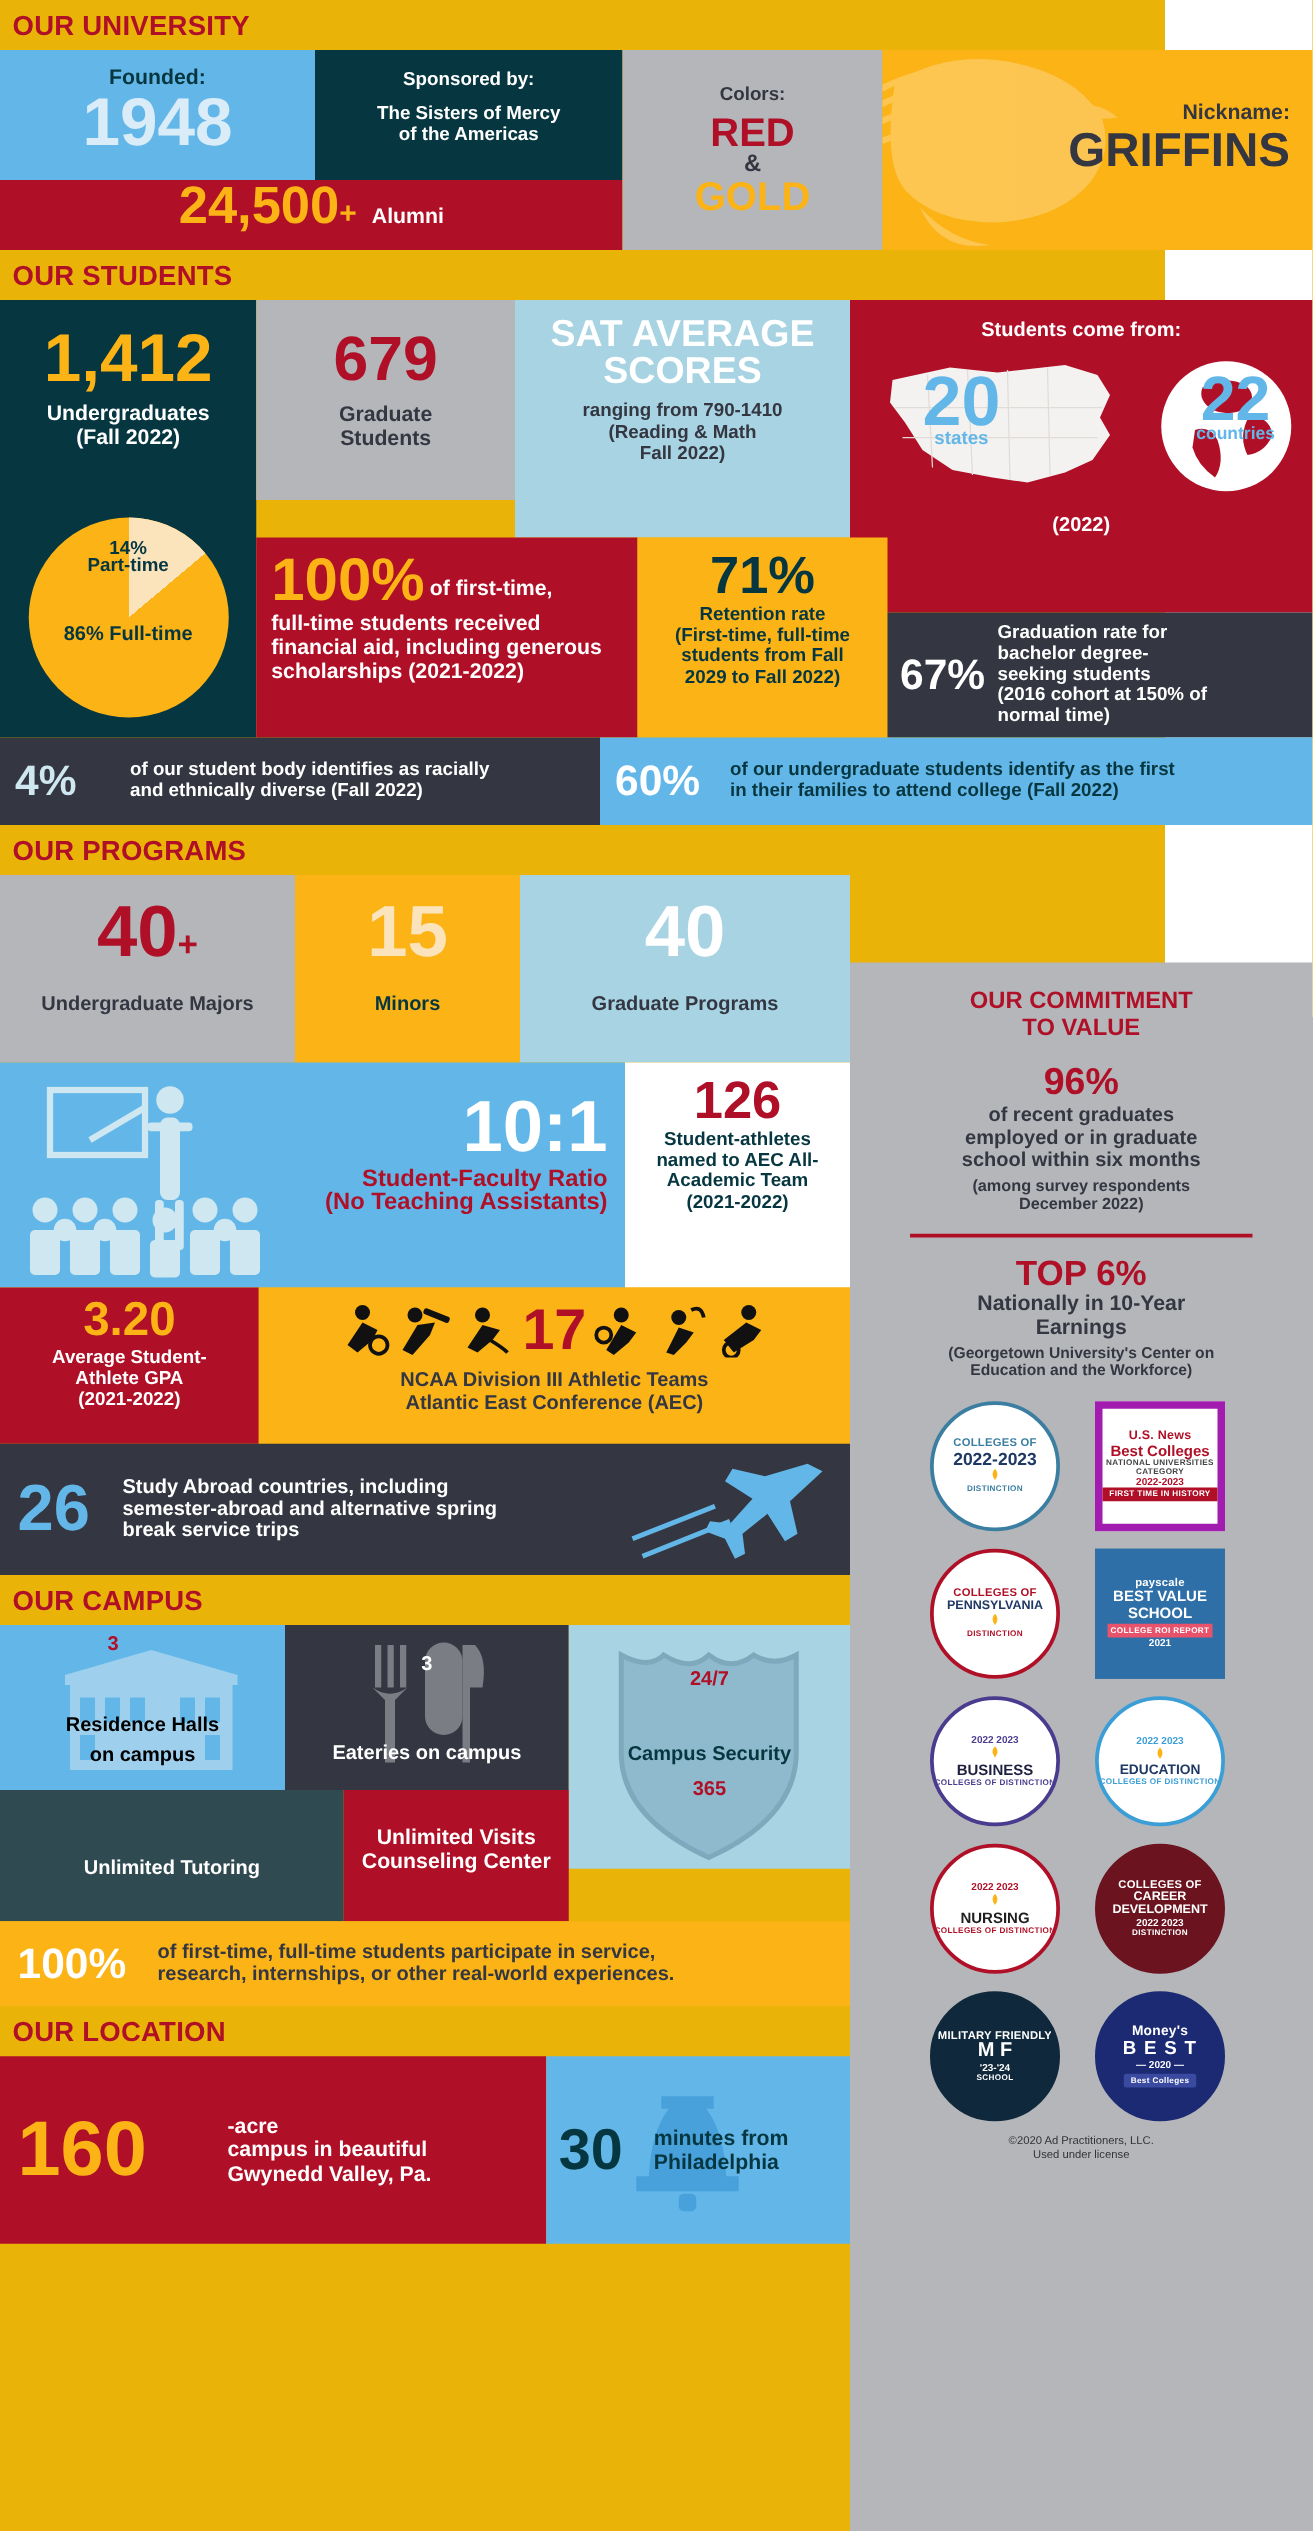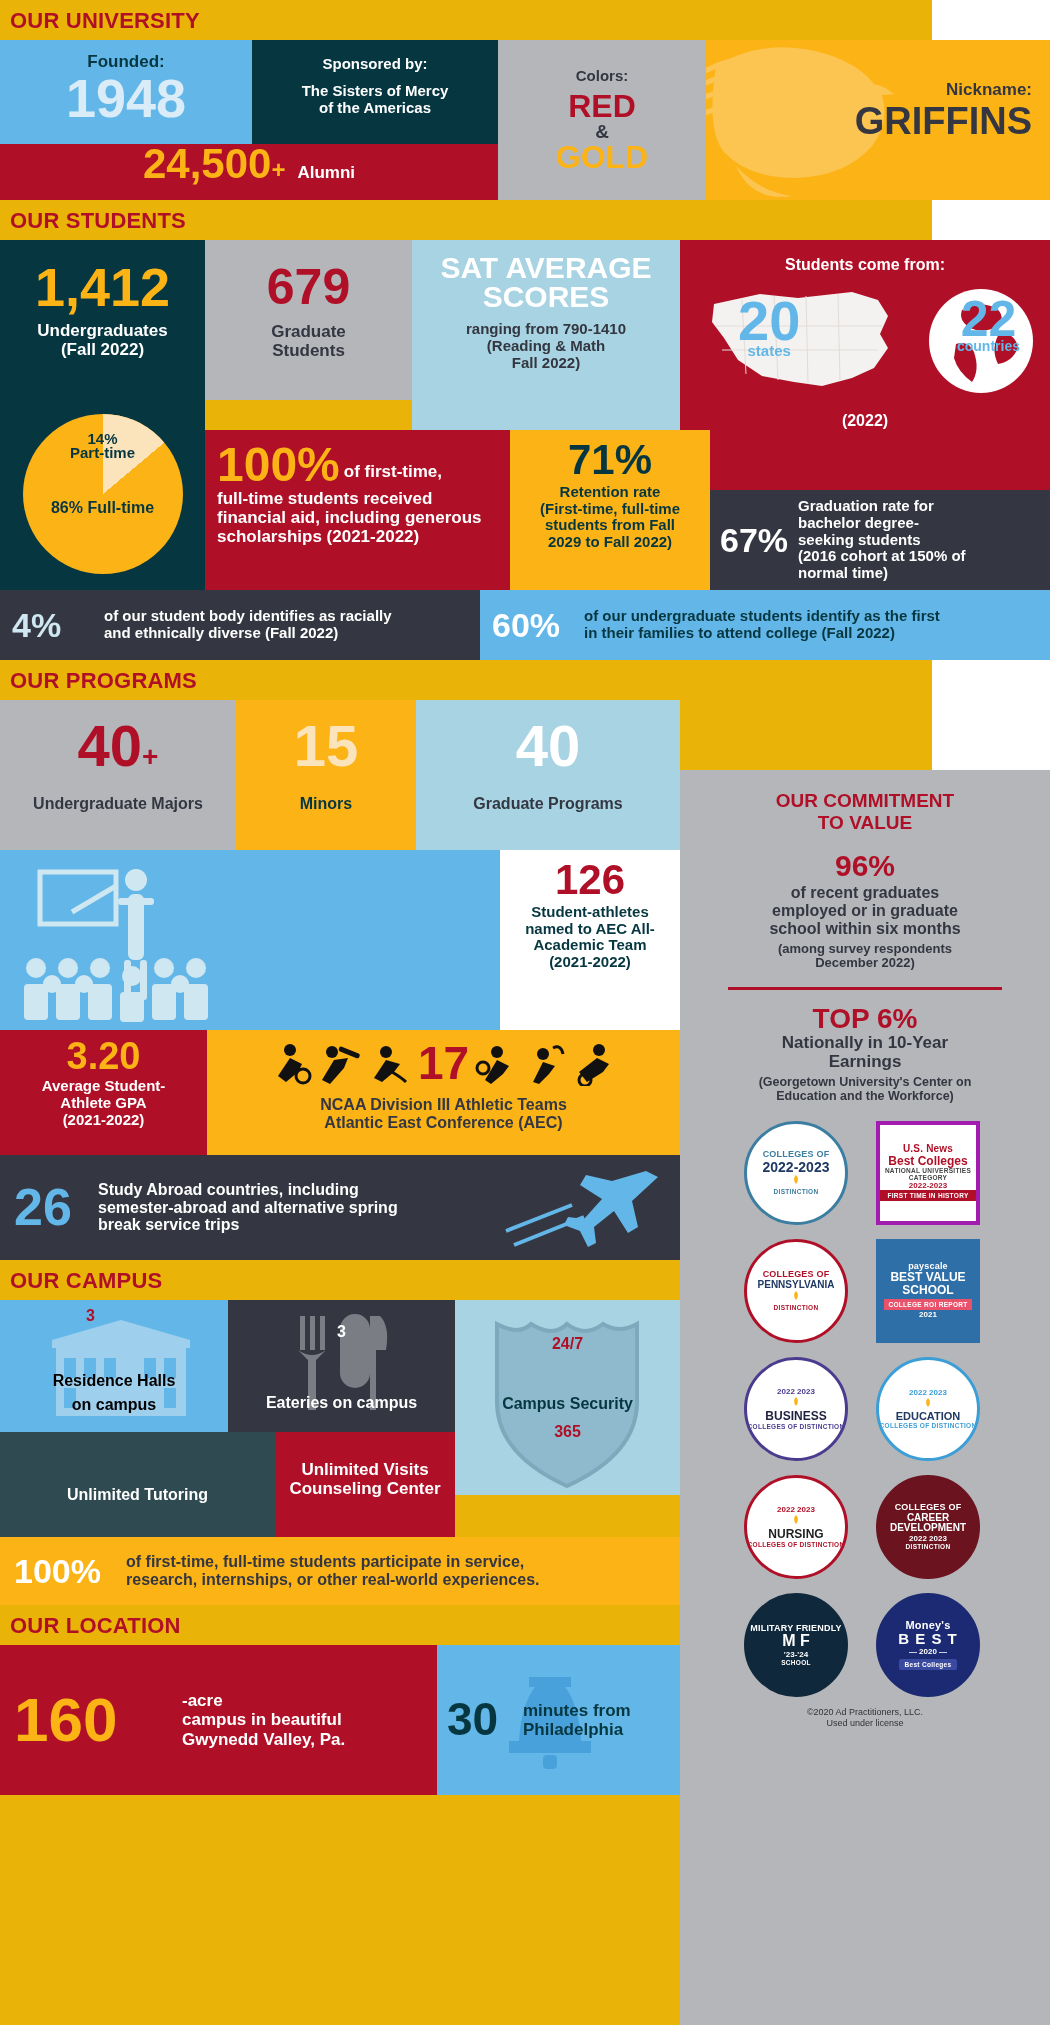--- a/index.html
+++ b/index.html
@@ -96,21 +96,21 @@
   .badge-circle {
     width:104px;height:104px;border-radius:50%;background:#fff;
     display:flex;flex-direction:column;align-items:center;justify-content:center;
     border:3px solid #1F3864; text-align:center; overflow:hidden;
   }
   .badge-txt { font-size:9px; font-weight:bold; line-height:1.05; color:#1F3864; letter-spacing:.2px; }
   .badge-yr  { font-size:8px; font-weight:bold; color:#B01027; }
   .badge-main{ font-size:11px; font-weight:bold; color:#222; line-height:1.05; }
   .badge-sub { font-size:6.5px; font-weight:bold; color:#444; letter-spacing:.3px; }
   .badge-rect {
-    width:104px;height:104px;background:#fff;border:4px solid #a21caf;
+    width:104px;height:104px;background:#fff;border:6px solid #a21caf;
     display:flex;flex-direction:column;align-items:center;justify-content:center;text-align:center;
   }
   .credit { font-size:9px; color:#333; text-align:center; padding:10px 0 0 0; line-height:1.3; }
 
   
   .griffin-art { position:absolute; left:-30px; top:-14px; opacity:.55; }
   .usmap { position:absolute; }
 </style>
 </head>
 <body>
@@ -342,20 +342,25 @@
               <rect x="100" y="128" width="24" height="30" rx="4"></rect>
             <circle cx="144" cy="104" r="10"></circle>
               <rect x="132" y="120" width="24" height="36" rx="4"></rect>
             <circle cx="176" cy="104" r="10"></circle>
               <rect x="164" y="120" width="24" height="36" rx="4"></rect>
             <circle cx="32" cy="120" r="9"></circle>
               <circle cx="64" cy="120" r="9"></circle>
             <circle cx="160" cy="120" r="9"></circle>
           </g>
         </svg>
+        <div style="position:absolute;right:14px;top:24px;text-align:right;">
+          <div class="big t-white" style="font-size:58px;">10:1</div>
+          <div class="big t-red" style="font-size:19px;margin-top:6px;">Student-Faculty Ratio</div>
+          <div class="big t-red" style="font-size:19px;">(No Teaching Assistants)</div>
+        </div>
       </div>
 
       <div class="tile c-white" id="athletes-tile">
         <div class="ctr big t-red" style="font-size:42px;padding-top:10px;">126</div>
         <div class="ctr lbl t-navy" style="font-size:15px;margin-top:4px;">Student-athletes</div>
         <div class="ctr lbl t-navy" style="font-size:15px;">named to AEC All-</div>
         <div class="ctr lbl t-navy" style="font-size:15px;">Academic Team</div>
         <div class="ctr lbl t-navy" style="font-size:15px;">(2021-2022)</div>
       </div>
 

